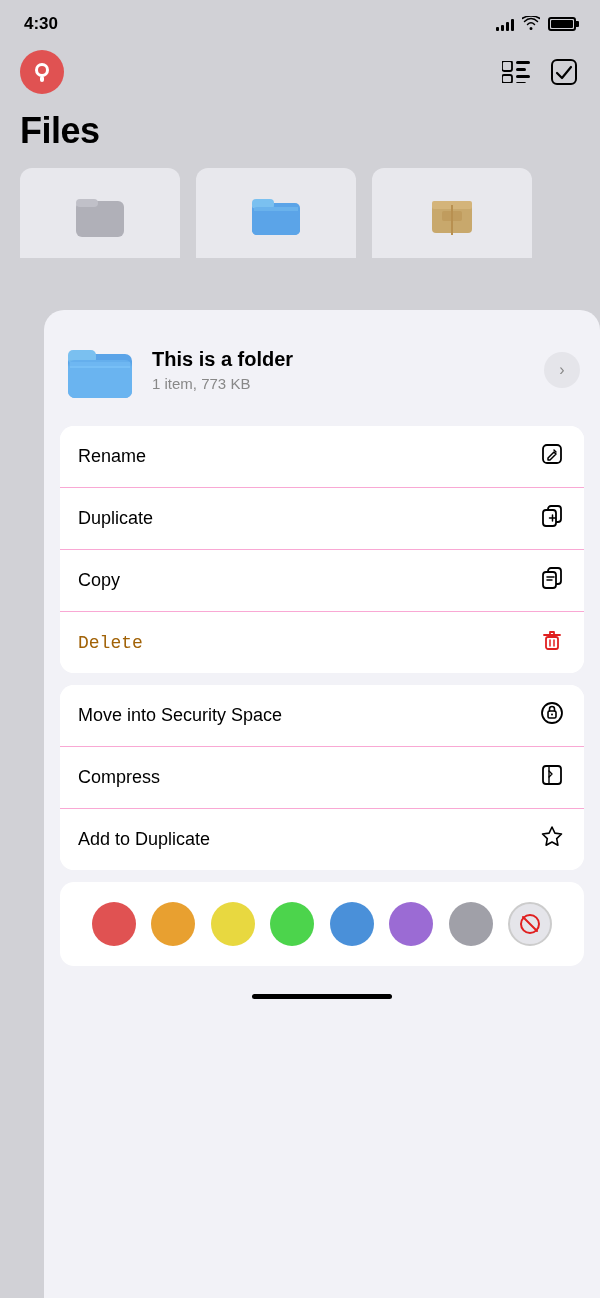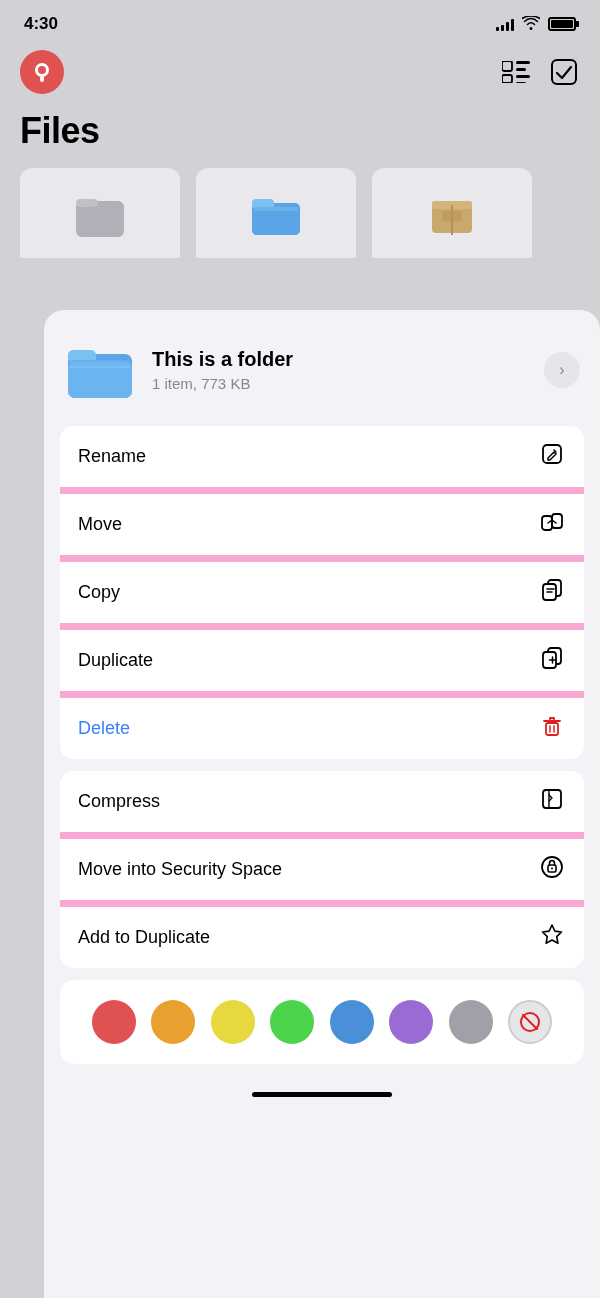--- a/index.html
+++ b/index.html
@@ -201,34 +201,35 @@
       background: #fff;
       border-radius: 14px;
       margin: 0 16px 12px;
       overflow: hidden;
     }
     .menu-item {
       display: flex;
       align-items: center;
       justify-content: space-between;
       padding: 16px 18px;
-      border-bottom: 7px solid #f9a8d4;
+      border-bottom: 1px solid #f9a8d4;
       cursor: pointer;
       background: #fff;
       min-height: 58px;
     }
     .menu-item:last-child {
       border-bottom: none;
     }
     .menu-item-label {
       font-size: 18px;
       color: #000;
     }
     .menu-item-label.danger {
-      color: #3b82f6;
+      color: #a16207;
+      font-family: Liberation Mono, monospace;
     }
     .menu-item-icon {
       font-size: 20px;
       color: #000;
       width: 28px;
       text-align: center;
     }
     .menu-item-icon.danger {
       color: #e02020;
     }
@@ -395,85 +396,75 @@
       <span class="menu-item-label">Rename</span>
       <span class="menu-item-icon">
         <svg width="24" height="24" viewBox="0 0 24 24" fill="none">
           <rect x="3" y="3" width="18" height="18" rx="4" stroke="#000" stroke-width="1.8" fill="none"></rect>
           <path d="M8 16l2-2 4-4 2 2-4 4-2 2H8v-2z" stroke="#000" stroke-width="1.5" stroke-linejoin="round" fill="none"></path>
           <path d="M14 8l2 2" stroke="#000" stroke-width="1.5" stroke-linecap="round"></path>
         </svg>
       </span>
     </div>
     <div class="menu-item">
-      <span class="menu-item-label">Move</span>
-      <span class="menu-item-icon">
-        <svg width="24" height="24" viewBox="0 0 24 24" fill="none">
-          <rect x="2" y="6" width="10" height="14" rx="3" stroke="#000" stroke-width="1.8" fill="none"></rect>
-          <rect x="12" y="4" width="10" height="14" rx="3" stroke="#000" stroke-width="1.8" fill="none"></rect>
-          <path d="M8 13l4-3 4 3" stroke="#000" stroke-width="1.5" stroke-linecap="round" stroke-linejoin="round" fill="none"></path>
+      <span class="menu-item-label">Duplicate</span>
+      <span class="menu-item-icon">
+        <svg width="24" height="24" viewBox="0 0 24 24" fill="none">
+          <rect x="8" y="2" width="13" height="16" rx="3" stroke="#000" stroke-width="1.8" fill="none"></rect>
+          <rect x="3" y="6" width="13" height="16" rx="3" stroke="#000" stroke-width="1.8" fill="white"></rect>
+          <line x1="9.5" y1="14" x2="15.5" y2="14" stroke="#000" stroke-width="1.5" stroke-linecap="round"></line>
+          <line x1="12.5" y1="11" x2="12.5" y2="17" stroke="#000" stroke-width="1.5" stroke-linecap="round"></line>
         </svg>
       </span>
     </div>
     <div class="menu-item">
       <span class="menu-item-label">Copy</span>
       <span class="menu-item-icon">
         <svg width="24" height="24" viewBox="0 0 24 24" fill="none">
           <rect x="8" y="2" width="13" height="16" rx="3" stroke="#000" stroke-width="1.8" fill="none"></rect>
           <rect x="3" y="6" width="13" height="16" rx="3" stroke="#000" stroke-width="1.8" fill="white"></rect>
           <line x1="7" y1="11" x2="14" y2="11" stroke="#000" stroke-width="1.5" stroke-linecap="round"></line>
           <line x1="7" y1="14" x2="12" y2="14" stroke="#000" stroke-width="1.5" stroke-linecap="round"></line>
-        </svg>
-      </span>
-    </div>
-    <div class="menu-item">
-      <span class="menu-item-label">Duplicate</span>
-      <span class="menu-item-icon">
-        <svg width="24" height="24" viewBox="0 0 24 24" fill="none">
-          <rect x="8" y="2" width="13" height="16" rx="3" stroke="#000" stroke-width="1.8" fill="none"></rect>
-          <rect x="3" y="6" width="13" height="16" rx="3" stroke="#000" stroke-width="1.8" fill="white"></rect>
-          <line x1="9.5" y1="14" x2="15.5" y2="14" stroke="#000" stroke-width="1.5" stroke-linecap="round"></line>
-          <line x1="12.5" y1="11" x2="12.5" y2="17" stroke="#000" stroke-width="1.5" stroke-linecap="round"></line>
         </svg>
       </span>
     </div>
     <div class="menu-item">
       <span class="menu-item-label danger">Delete</span>
       <span class="menu-item-icon danger">
         <svg width="24" height="24" viewBox="0 0 24 24" fill="none">
           <path d="M4 7h16" stroke="#e02020" stroke-width="1.8" stroke-linecap="round"></path>
           <path d="M10 7V4h4v3" stroke="#e02020" stroke-width="1.8" stroke-linecap="round" stroke-linejoin="round"></path>
           <rect x="6" y="9" width="12" height="12" rx="2" stroke="#e02020" stroke-width="1.8" fill="none"></rect>
           <line x1="10" y1="12" x2="10" y2="18" stroke="#e02020" stroke-width="1.5" stroke-linecap="round"></line>
           <line x1="14" y1="12" x2="14" y2="18" stroke="#e02020" stroke-width="1.5" stroke-linecap="round"></line>
         </svg>
       </span>
     </div>
   </div>
 
 
   <div class="menu-group">
     <div class="menu-item">
-      <span class="menu-item-label">Compress</span>
-      <span class="menu-item-icon">
-        <svg width="24" height="24" viewBox="0 0 24 24" fill="none">
-          <rect x="3" y="3" width="18" height="18" rx="3" stroke="#000" stroke-width="1.8" fill="none"></rect>
-          <line x1="9" y1="3" x2="9" y2="21" stroke="#000" stroke-width="1.4"></line>
-          <path d="M9 8l3 3-3 3" stroke="#000" stroke-width="1.4" stroke-linecap="round" stroke-linejoin="round" fill="none"></path>
-        </svg>
-      </span>
-    </div>
-    <div class="menu-item">
       <span class="menu-item-label">Move into Security Space</span>
       <span class="menu-item-icon">
         <svg width="24" height="24" viewBox="0 0 24 24" fill="none">
           <circle cx="12" cy="12" r="10" stroke="#000" stroke-width="1.8" fill="none"></circle>
           <rect x="8" y="10" width="8" height="7" rx="1.5" stroke="#000" stroke-width="1.6" fill="none"></rect>
           <path d="M9.5 10V8a2.5 2.5 0 015 0v2" stroke="#000" stroke-width="1.6" stroke-linecap="round" fill="none"></path>
           <circle cx="12" cy="13.5" r="1" fill="#000"></circle>
+        </svg>
+      </span>
+    </div>
+    <div class="menu-item">
+      <span class="menu-item-label">Compress</span>
+      <span class="menu-item-icon">
+        <svg width="24" height="24" viewBox="0 0 24 24" fill="none">
+          <rect x="3" y="3" width="18" height="18" rx="3" stroke="#000" stroke-width="1.8" fill="none"></rect>
+          <line x1="9" y1="3" x2="9" y2="21" stroke="#000" stroke-width="1.4"></line>
+          <path d="M9 8l3 3-3 3" stroke="#000" stroke-width="1.4" stroke-linecap="round" stroke-linejoin="round" fill="none"></path>
         </svg>
       </span>
     </div>
     <div class="menu-item">
       <span class="menu-item-label">Add to Duplicate</span>
       <span class="menu-item-icon">
         <svg width="24" height="24" viewBox="0 0 24 24" fill="none">
           <path d="M12 2l2.9 6.1 6.6.9-4.8 4.6 1.2 6.6L12 17l-5.9 3.2 1.2-6.6L2.5 9l6.6-.9L12 2z" stroke="#000" stroke-width="1.6" stroke-linejoin="round" fill="none"></path>
         </svg>
       </span>

